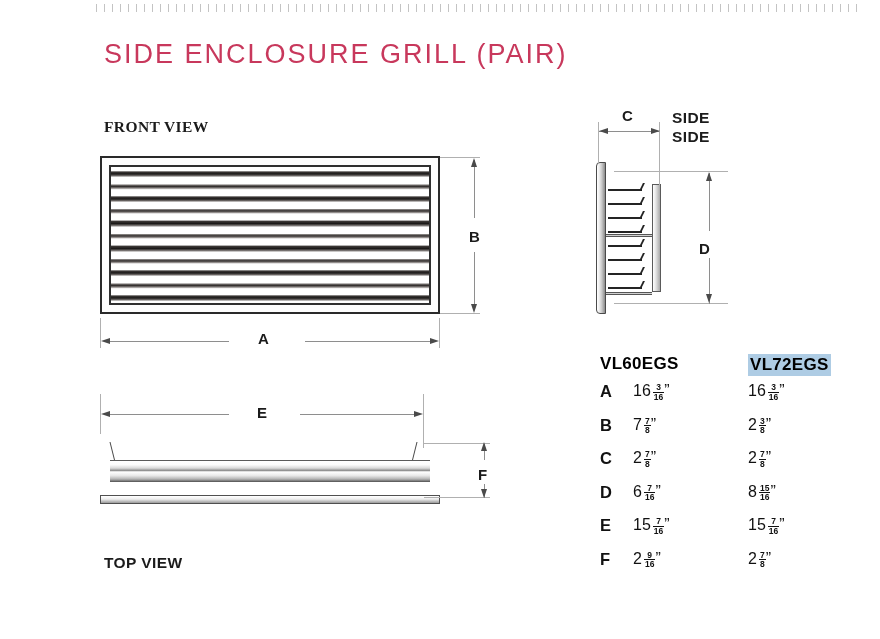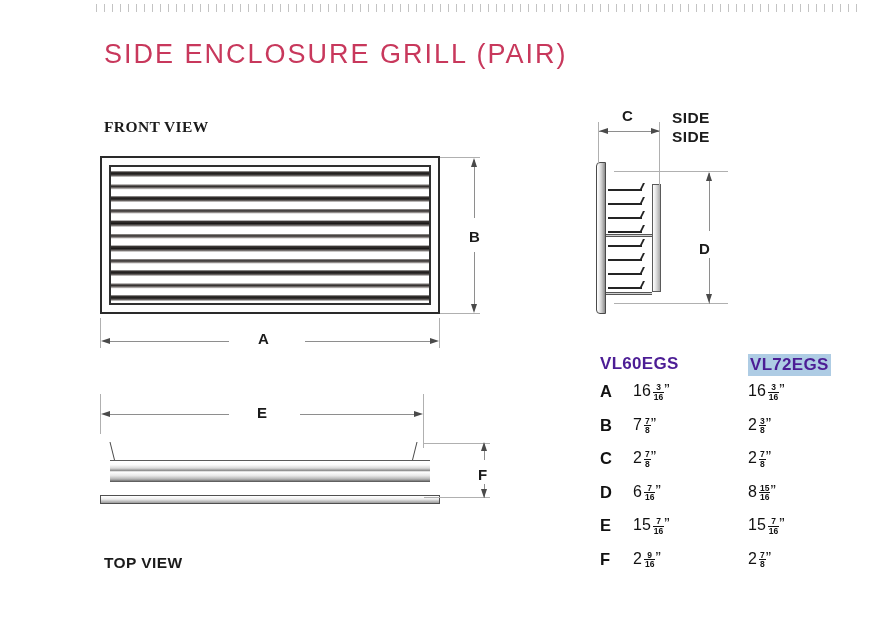--- a/index.html
+++ b/index.html
@@ -222,21 +222,21 @@
   #spec-header {
     position: relative;
     height: 28px;
   }
   .col-head {
     position: absolute;
     top: 0;
     font-size: 17px;
     font-weight: bold;
     letter-spacing: .3px;
-    color: #4c1d95;
+    color: #000000;
     white-space: nowrap;
   }
   #col-head-0 { left: 0px; }
   #col-head-1 {
     left: 150px;
     background: #aecce4;
     padding: 1px 2px;
     margin-left: -2px;
   }
   .spec-row {

